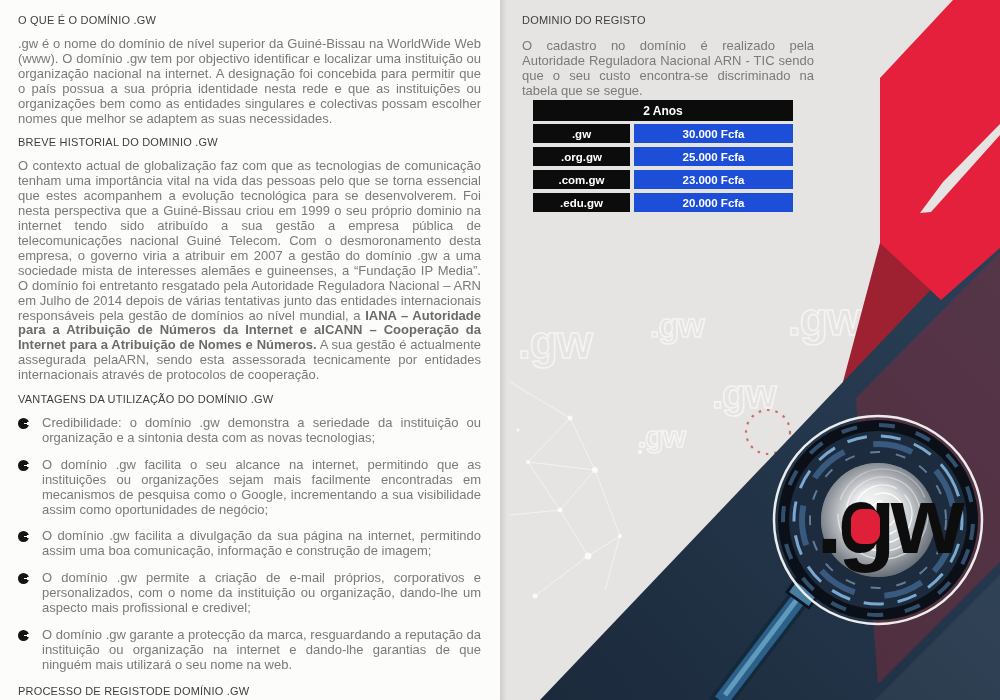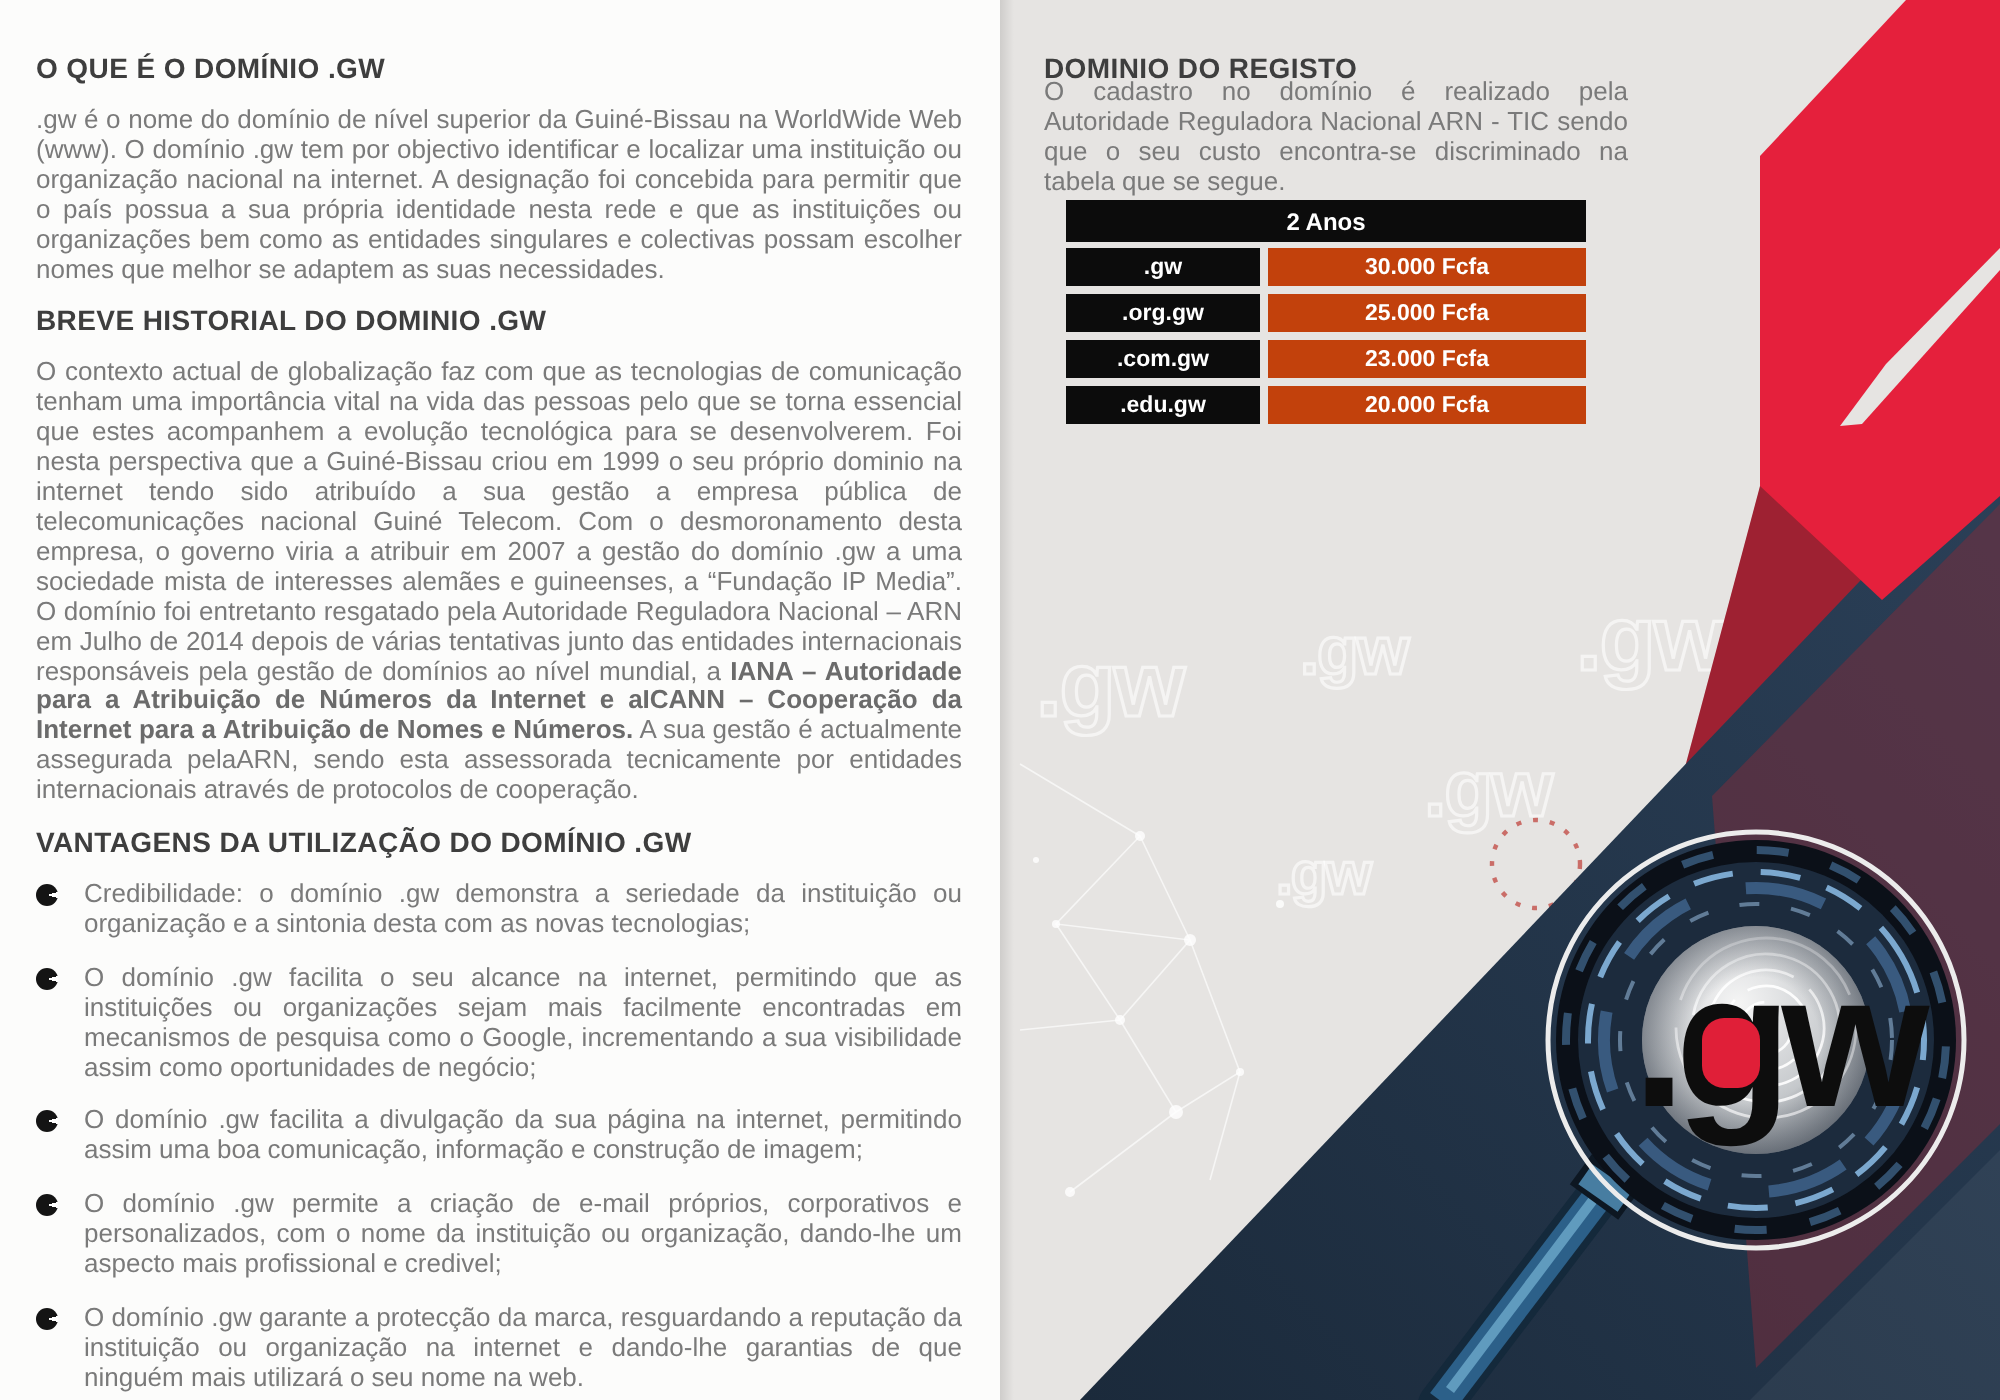--- a/index.html
+++ b/index.html
@@ -3,21 +3,21 @@
 <meta charset="utf-8">
 <style>
   html,body{margin:0;padding:0;}
   body{width:1000px;height:700px;overflow:hidden;font-family:"Liberation Sans",sans-serif;}
   .page{display:flex;width:1000px;height:700px;}
   .left-page{width:500px;height:700px;background:#fcfcfb;box-sizing:border-box;
              padding:14px 19px 0 18px;position:relative;}
   .right-page{width:500px;height:700px;background:#e6e4e2;position:relative;}
   .right-page::before{content:"";position:absolute;left:0;top:0;bottom:0;width:7px;
       background:linear-gradient(90deg,rgba(0,0,0,.10),rgba(0,0,0,0));z-index:5;}
-  h2{font-size:14px;font-weight:bold;color:#3e3e3e;margin:12px 0 11px 0;letter-spacing:.2px;}
+  h2{font-size:11px;font-weight:normal;color:#3e3e3e;margin:0 0 11px 0;letter-spacing:.2px;}
   .body-txt{font-size:13px;line-height:14.9px;color:#7a7a7a;text-align:justify;margin:0 0 10px 0;}
   .body-txt b{color:#6b6b6b;}
   .h-gap{margin-top:9px;}
   
   .bullets{list-style:none;margin:2px 0 0 0;padding:0;}
   .bullets li{display:flex;gap:13px;margin-bottom:12px;}
   .bullet-glyph{width:11px;height:11px;border-radius:50%;flex:0 0 11px;margin-top:2px;
       background:conic-gradient(#141414 0 74deg,#ffffff 74deg 106deg,#141414 106deg 360deg);}
   .bullets .body-txt{margin:0;flex:1;}
   
@@ -29,21 +29,21 @@
   
   .right-content{position:absolute;left:0;top:0;width:500px;z-index:3;}
   .right-content h2{position:absolute;left:22px;top:14px;width:300px;}
   .right-content .body-txt{position:absolute;left:22px;top:39px;width:292px;}
   .tariff-table{position:absolute;left:33px;top:100px;width:260px;}
   .tt-header{height:21px;background:#0c0c0c;color:#fff;font-weight:bold;font-size:12px;
       display:flex;align-items:center;justify-content:center;margin-bottom:3px;}
   .tt-row{display:flex;height:19px;margin-bottom:4px;}
   .tt-domain{width:97px;background:#0c0c0c;color:#fff;font-weight:bold;font-size:11.5px;
       display:flex;align-items:center;justify-content:center;margin-right:4px;}
-  .tt-price{flex:1;background:#c2410c;color:#fff;font-weight:bold;font-size:11.5px;
+  .tt-price{flex:1;background:#1d4ed8;color:#fff;font-weight:bold;font-size:11.5px;
       display:flex;align-items:center;justify-content:center;}
   .deco{position:absolute;left:0;top:0;z-index:1;}
 </style>
 </head>
 <body>
 
 <div class="page">
 
   <section class="left-page">
 

